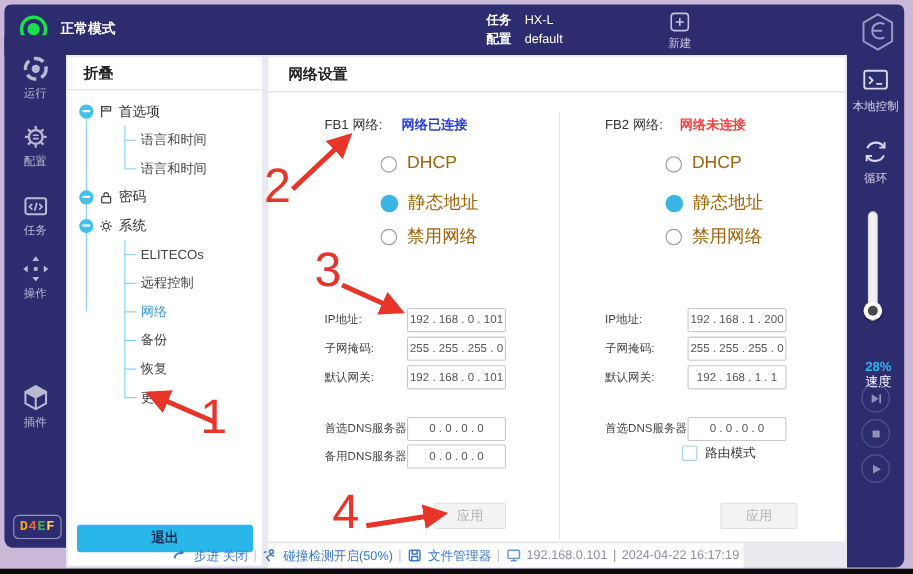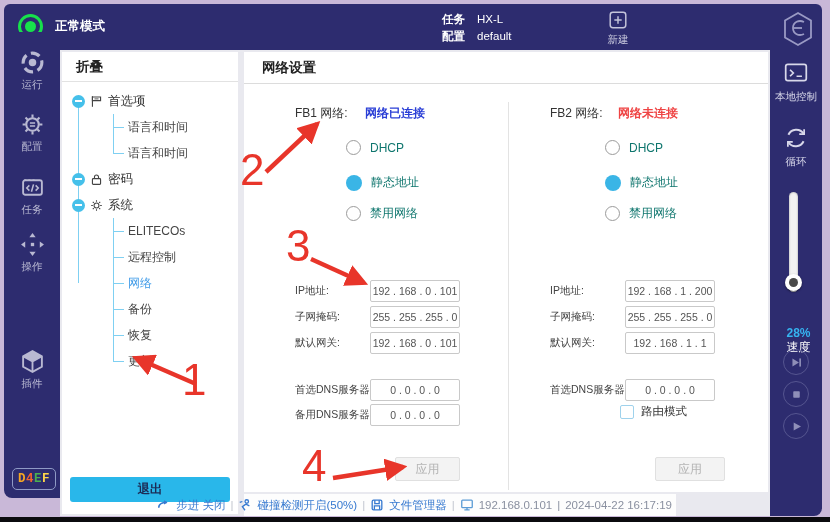--- a/index.html
+++ b/index.html
@@ -58,21 +58,21 @@
   .mp-title { height:32px; line-height:32px; padding-left:18px; font-size:13.5px; font-weight:bold; color:#222; border-bottom:1px solid #dcdcdc; }
   .col-divider { left:264px; top:50px; width:1px; height:388px; background:#e3e3e3; }
   .fb-head { display:flex; gap:0; font-size:12px; }
   .fb-name { color:#333; }
   .fb-status { font-weight:bold; }
   .status-ok { color:#2b3fd6; }
   .status-err { color:#ef4444; }
   .radio-row { display:flex; align-items:center; gap:9px; cursor:pointer; }
   .radio { width:15px; height:15px; border-radius:50%; border:1.5px solid #9b9b9b; background:#fff; flex:none; }
   .radio.checked { border:none; background:#3ab5e6; width:16px; height:16px; }
-  .radio-label { font-size:12px; color:#0f766e; }
+  .radio-label { font-size:16px; color:#a16207; }
   .field-row { display:flex; align-items:center; }
   .field-label { width:75px; font-size:10.5px; color:#444; white-space:nowrap; flex:none; }
   .ip-input { width:90px; height:22px; border:1px solid #c9c9c9; border-radius:2px; font-size:10.5px; color:#555; text-align:center; font-family:inherit; background:#fff; }
   .apply-btn { background:#f3f3f3; border:1px solid #e0e0e0; border-radius:2px; color:#b3b3b3; font-size:12px; cursor:pointer; font-family:inherit; }
   .chk-row { display:flex; align-items:center; gap:7px; cursor:pointer; }
   .checkbox { width:14px; height:14px; border:1.5px solid #9fd2ec; border-radius:2px; background:#fff; flex:none; }
   .chk-label { font-size:11.5px; color:#333; }
 
   
   .rs-item { left:0; width:52px; display:flex; flex-direction:column; align-items:center; gap:4px; color:#d8d8ea; font-size:10.5px; cursor:pointer; }

